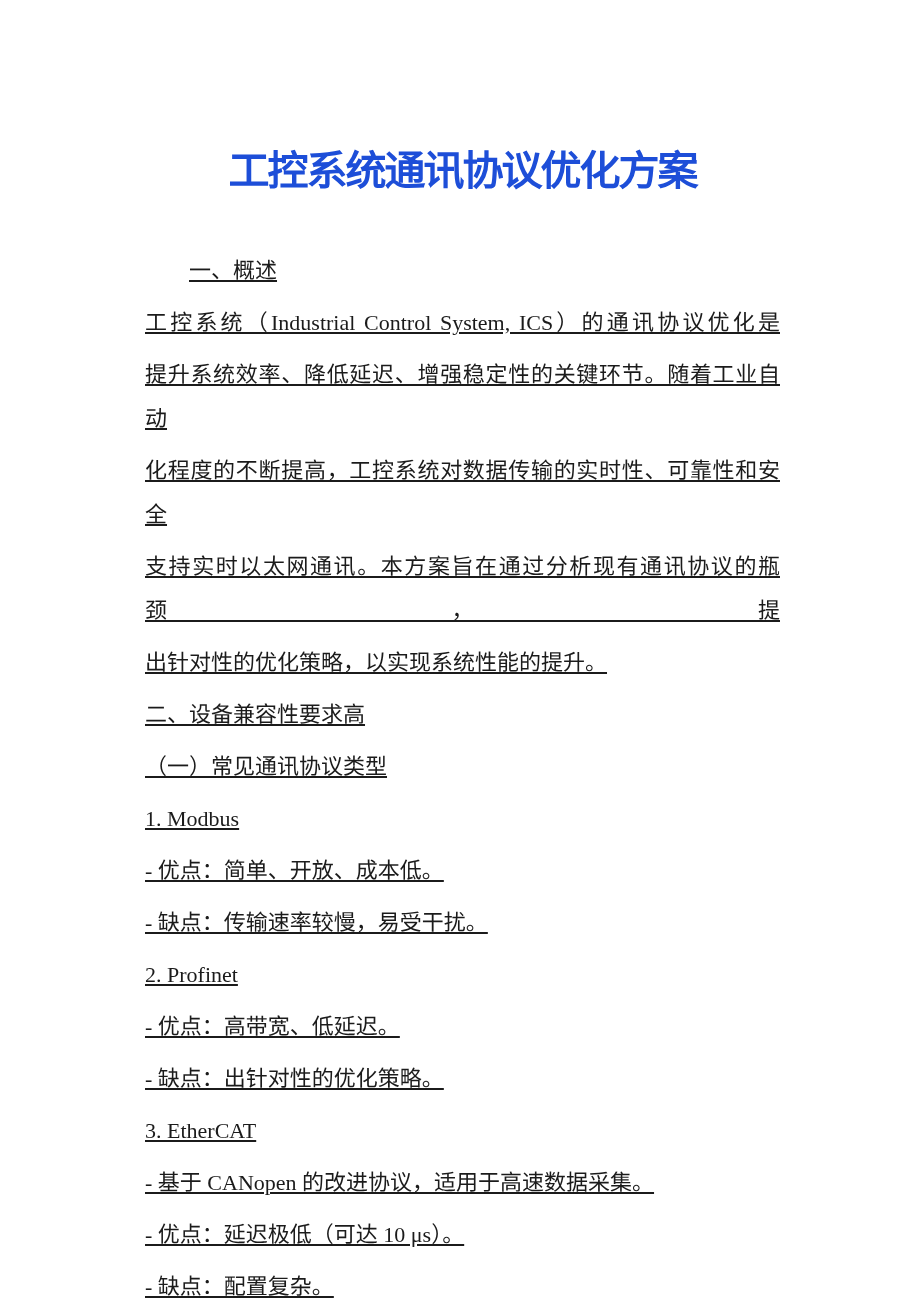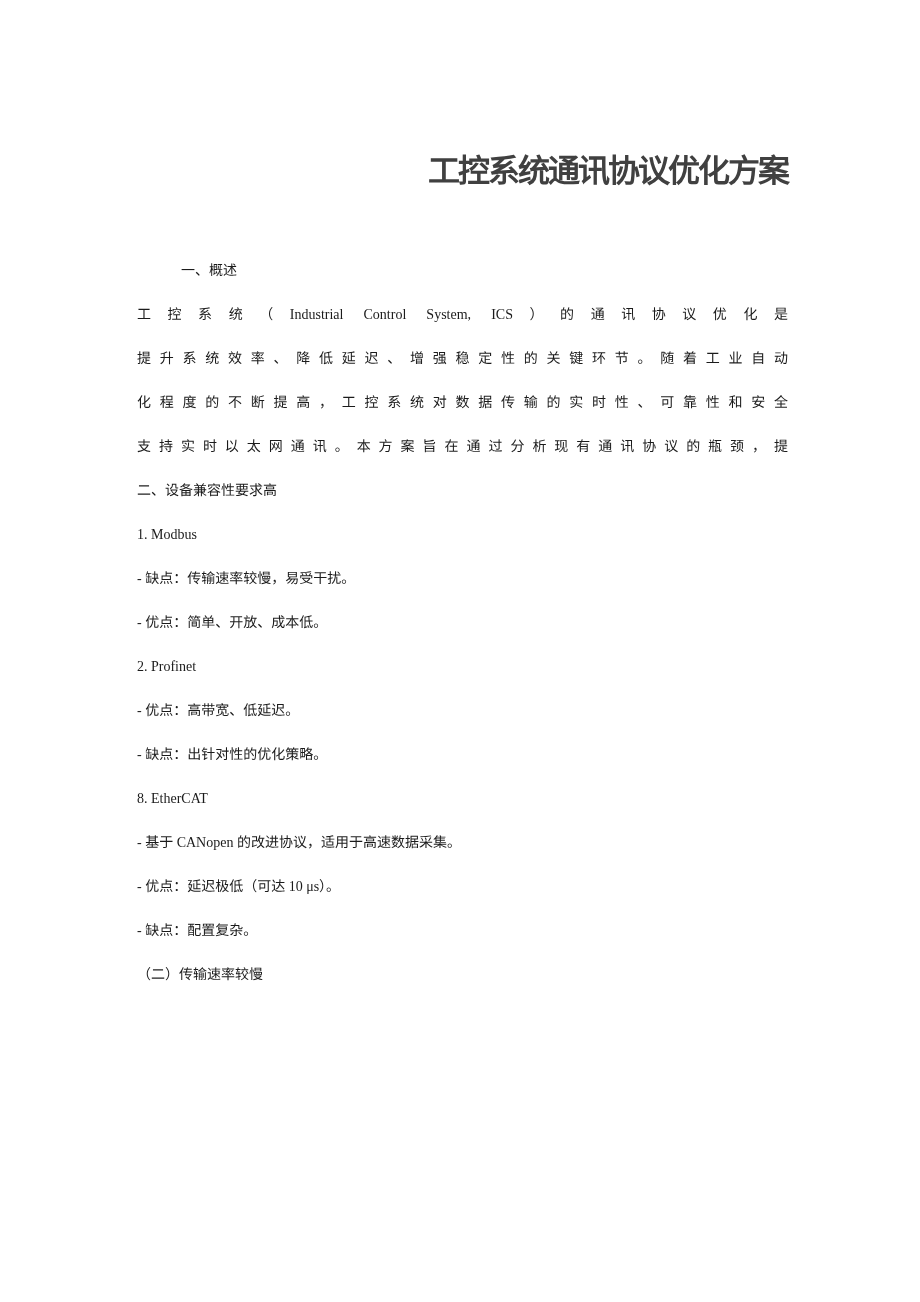--- a/index.html
+++ b/index.html
@@ -16,32 +16,33 @@
     box-sizing: border-box;
     padding: 148px 132px 0 137px;
     overflow: hidden;
     font-family: "Liberation Serif", "DejaVu Serif", serif;
     color: #1b1b1b;
   }
   .doc-title {
     margin: 0 0 55px 0;
     font-family: "Liberation Sans", "DejaVu Sans", sans-serif;
     font-weight: 700;
-    font-size: 32px;
+    font-size: 41px;
     line-height: 46px;
     letter-spacing: -2px;
-    text-align: right;
-    color: #404040;
+    text-align: center;
+    color: #1d4ed8;
     white-space: nowrap;
   }
   .line {
-    margin: 0;
-    font-size: 14px;
+    margin: 8px;
+    font-size: 22px;
     line-height: 44px;
     text-align: left;
+    text-decoration: underline;
   }
   
   .line.justify {
     text-align: justify;
     text-align-last: justify;
   }
   
   .line.indent2 {
     text-indent: 44px;
   }
@@ -51,31 +52,33 @@
 
 <div class="page">
 
   <h1 class="doc-title">工控系统通讯协议优化方案</h1>
 
   <p class="line indent2">一、概述</p>
   <p class="line justify">工控系统（Industrial Control System, ICS）的通讯协议优化是</p>
   <p class="line justify">提升系统效率、降低延迟、增强稳定性的关键环节。随着工业自动</p>
   <p class="line justify">化程度的不断提高，工控系统对数据传输的实时性、可靠性和安全</p>
   <p class="line justify">支持实时以太网通讯。本方案旨在通过分析现有通讯协议的瓶颈，提</p>
+  <p class="line">出针对性的优化策略，以实现系统性能的提升。</p>
 
   <p class="line">二、设备兼容性要求高</p>
+  <p class="line">（一）常见通讯协议类型</p>
 
   <p class="line">1. Modbus</p>
+  <p class="line">- 优点：简单、开放、成本低。</p>
   <p class="line">- 缺点：传输速率较慢，易受干扰。</p>
-  <p class="line">- 优点：简单、开放、成本低。</p>
 
   <p class="line">2. Profinet</p>
   <p class="line">- 优点：高带宽、低延迟。</p>
   <p class="line">- 缺点：出针对性的优化策略。</p>
 
-  <p class="line">8. EtherCAT</p>
+  <p class="line">3. EtherCAT</p>
   <p class="line">- 基于 CANopen 的改进协议，适用于高速数据采集。</p>
   <p class="line">- 优点：延迟极低（可达 10 μs）。</p>
   <p class="line">- 缺点：配置复杂。</p>
 
   <p class="line">（二）传输速率较慢</p>
 
 </div>
 
 </body></html>

